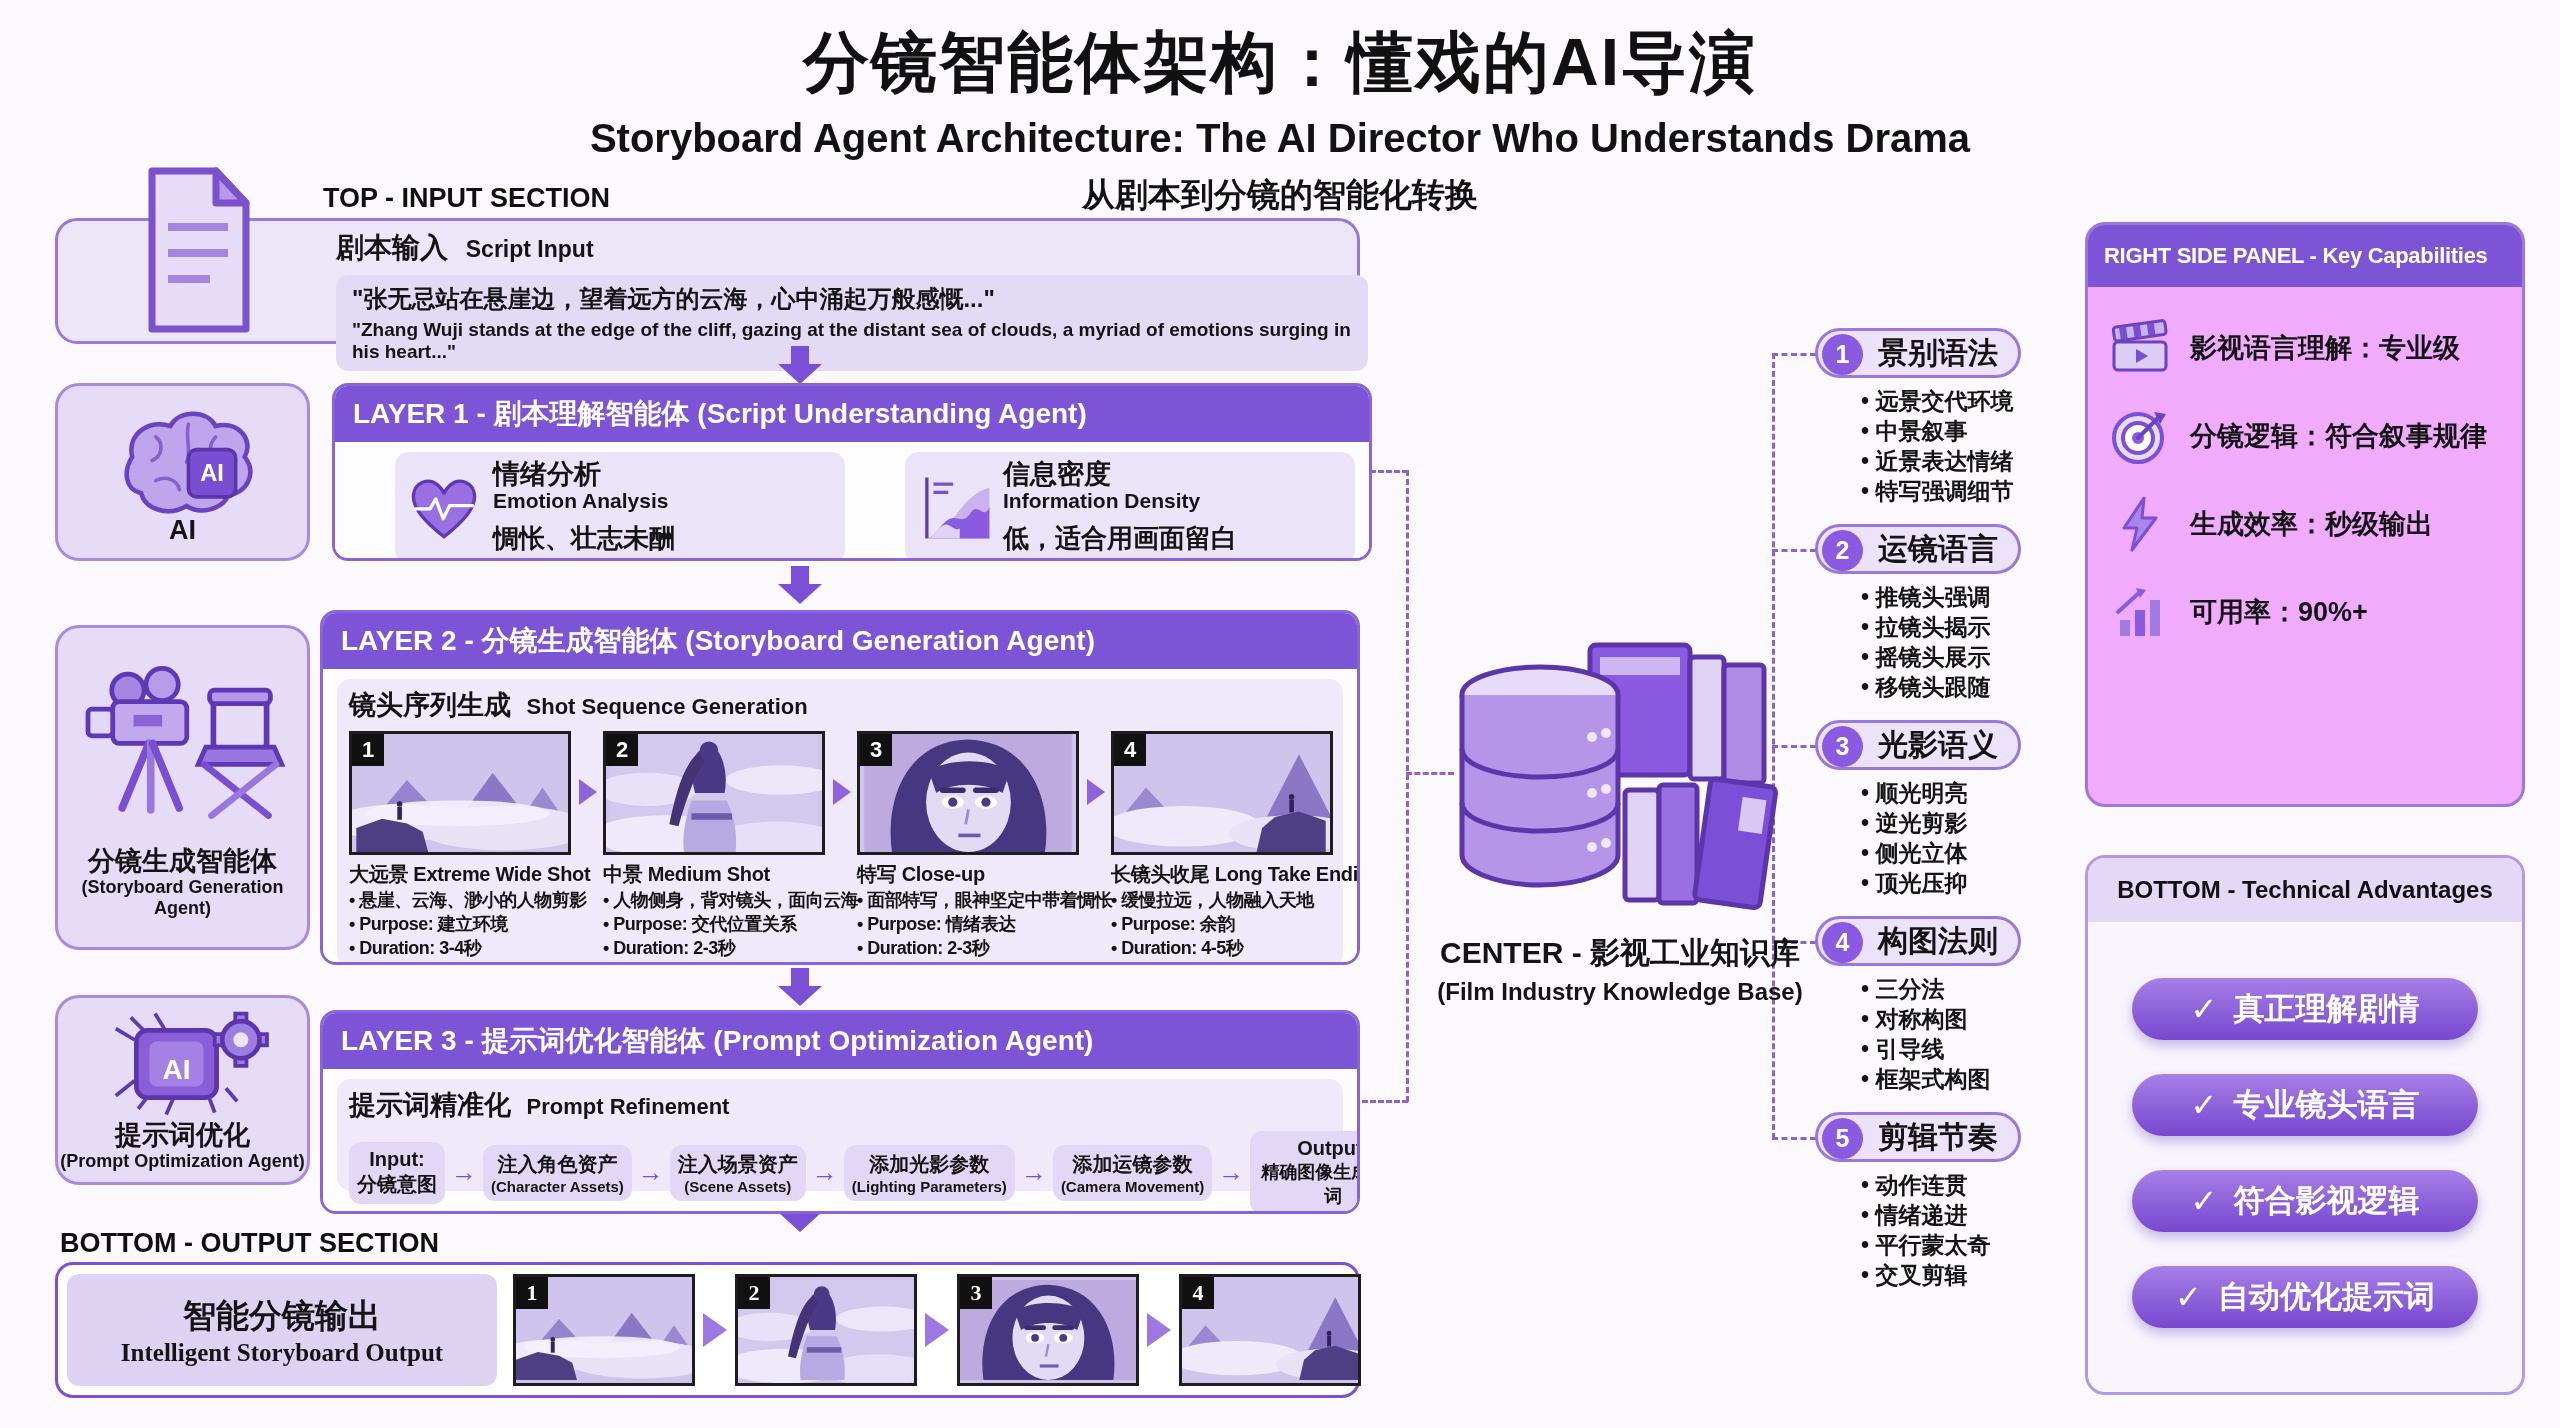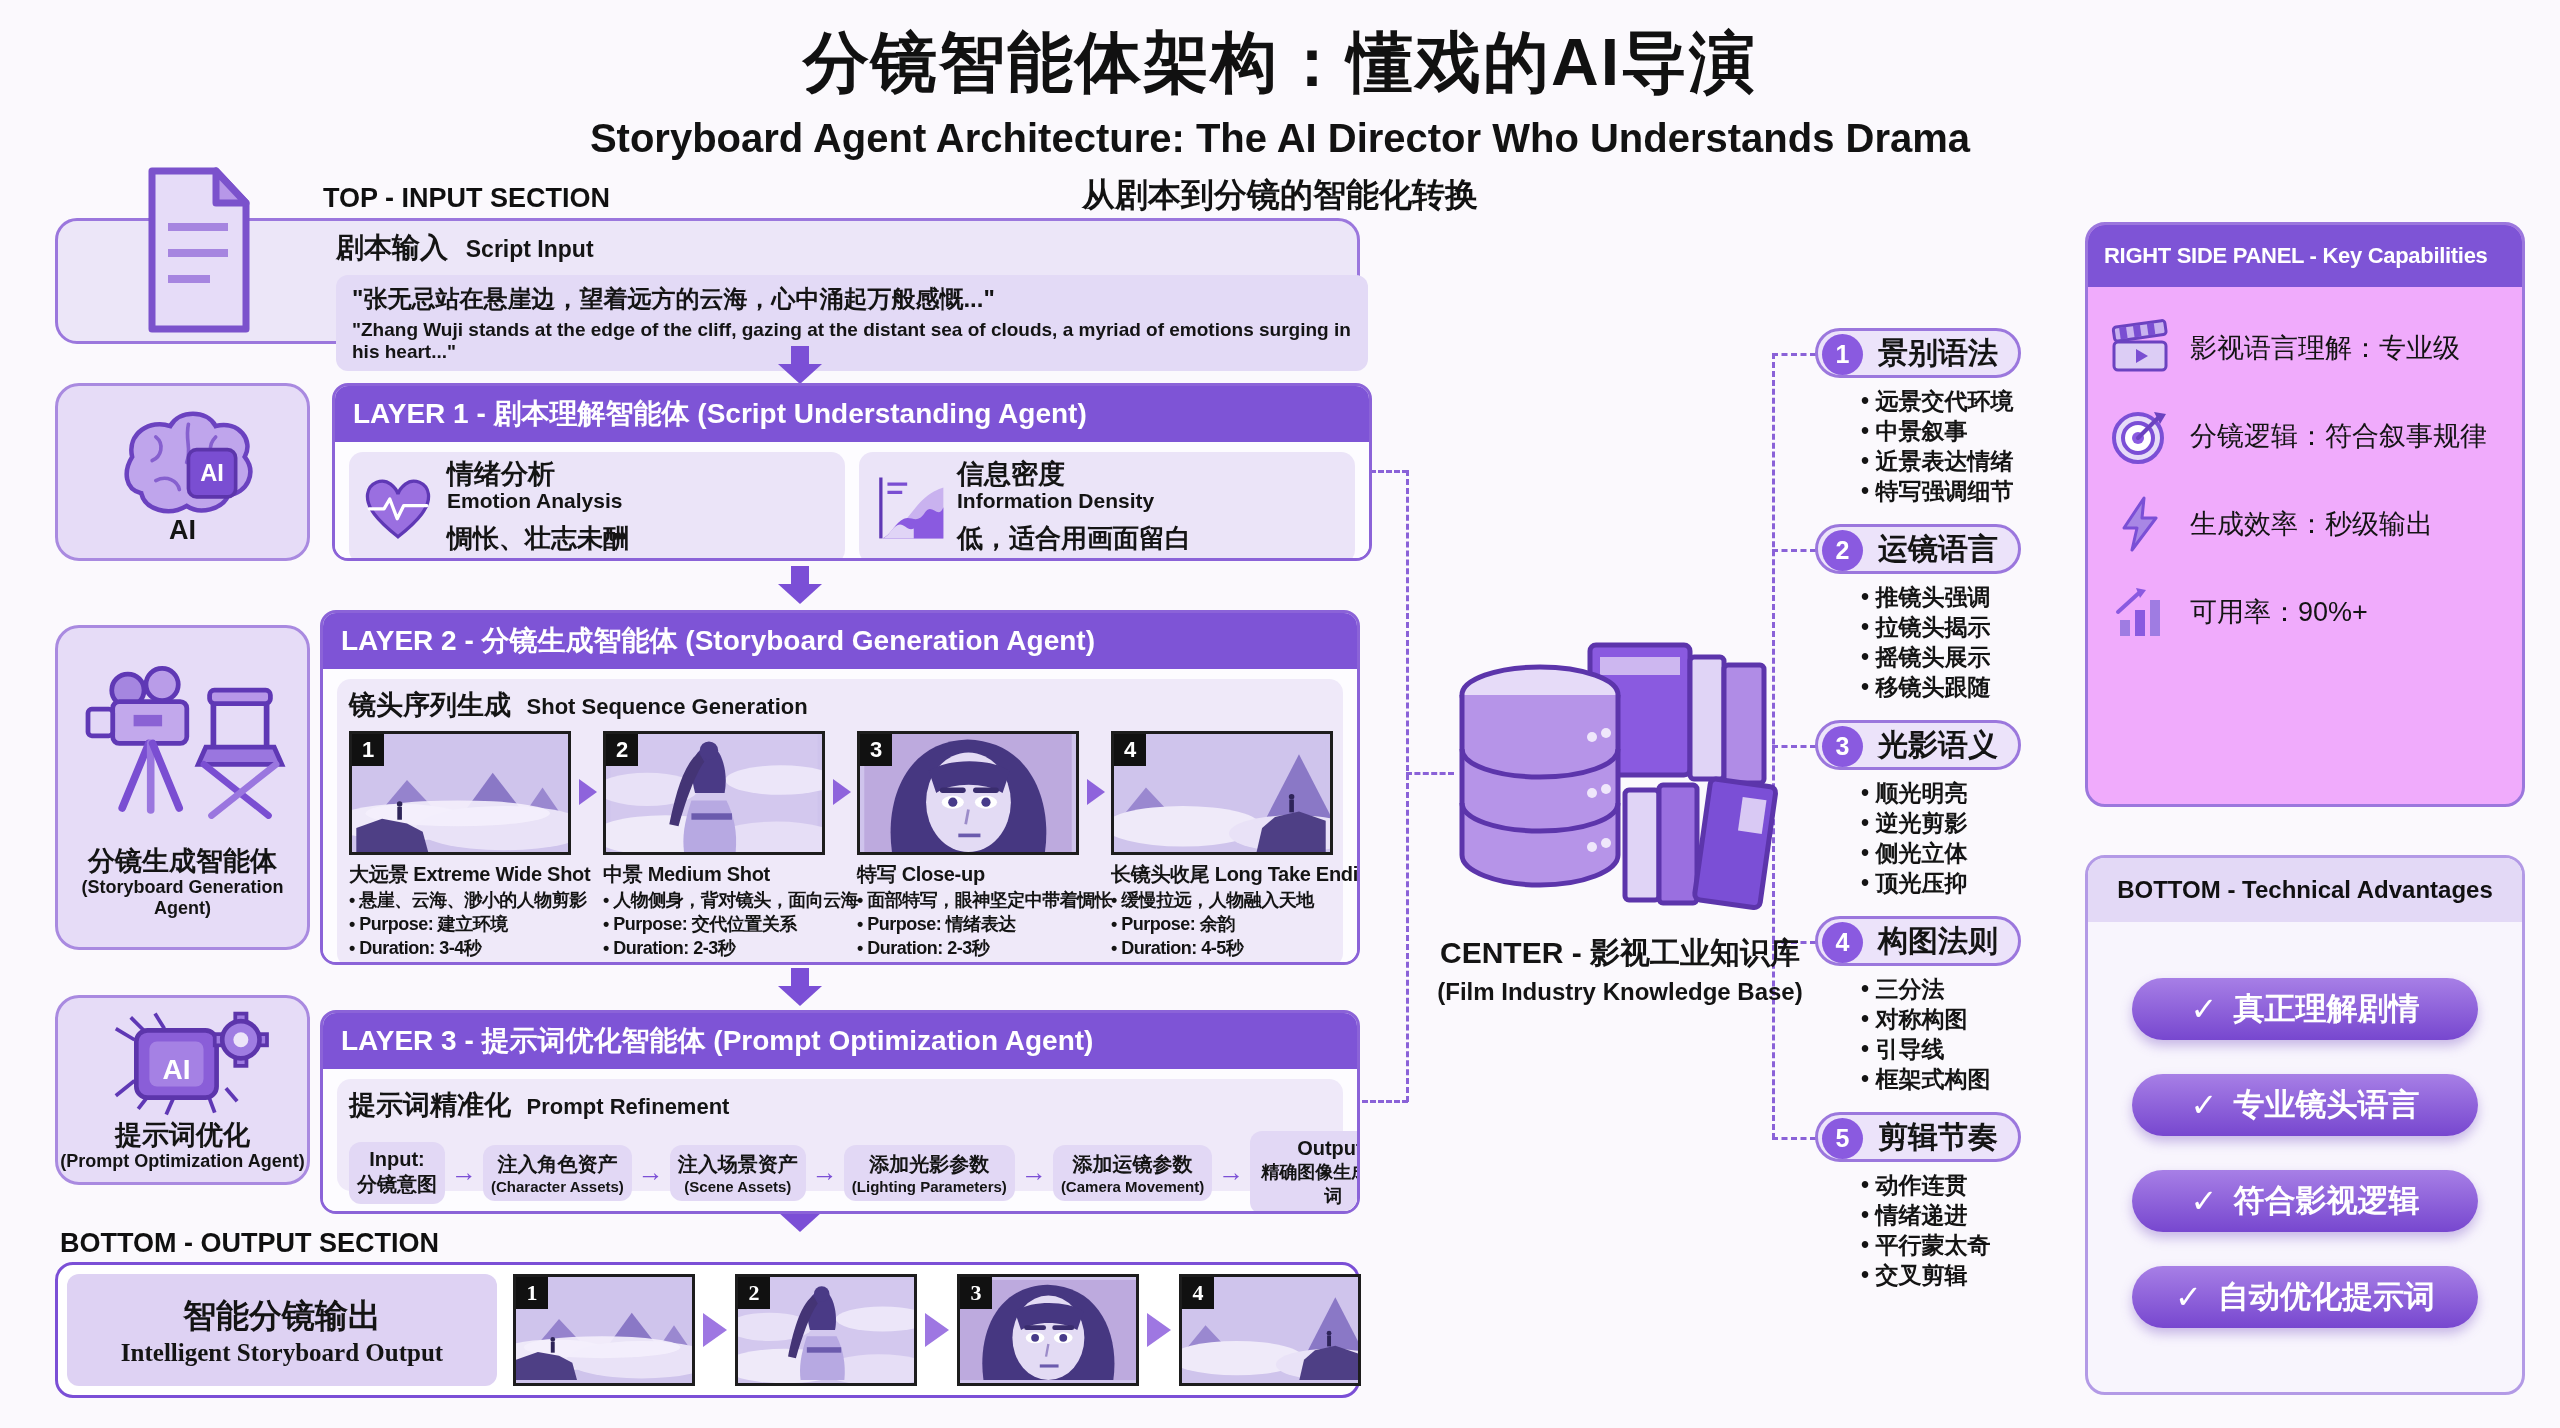--- a/index.html
+++ b/index.html
@@ -51,21 +51,21 @@
   .agent-label{font-size:27px;font-weight:900;line-height:1.15;}
   .agent-sub{font-size:18px;font-weight:800;}
 
   
   .p1{left:332px;top:383px;width:1040px;height:178px;}
   .p2{left:320px;top:610px;width:1040px;height:355px;}
   .p3{left:320px;top:1010px;width:1040px;height:204px;}
 
   .l1cards{display:flex;gap:14px;height:112px;}
   .l1card{flex:1;background:#ebe4f8;border-radius:14px;display:flex;align-items:center;
-          gap:12px;padding:6px 12px;box-sizing:border-box;}
+          gap:12px;padding:6px 12px;box-sizing:border-box;margin-left:46px;}
   .l1card svg{width:74px;height:88px;flex:0 0 auto;}
   .l1t1{font-size:27px;font-weight:900;line-height:1.1;}
   .l1t2{font-size:21px;font-weight:700;}
   .l1t3{font-size:26px;font-weight:700;margin-top:8px;white-space:nowrap;}
 
   .inner-lav{background:#efe9f9;border-radius:14px;padding:8px 12px;box-sizing:border-box;}
   .sub-head{font-size:27px;font-weight:900;}
   .sub-head .en{font-size:22px;margin-left:8px;}
 
   .shots-row{display:flex;align-items:flex-start;margin-top:8px;}
@@ -126,21 +126,21 @@
                white-space:nowrap;}
 
   
   .side-panel{position:absolute;left:2085px;top:222px;width:440px;height:585px;background:#f0abfc;
               border:3px solid #9b77dd;border-radius:20px;box-sizing:border-box;overflow:hidden;}
   .side-header{background:#7e54d6;color:#fff;font-size:22px;font-weight:800;letter-spacing:-0.3px;
                padding:18px 16px;white-space:nowrap;}
   .side-items{padding:30px 22px 0;}
   .side-row{display:flex;align-items:center;gap:20px;margin-bottom:26px;height:62px;}
   .side-row svg{width:60px;height:60px;flex:0 0 auto;}
-  .side-text{font-size:27px;font-weight:400;white-space:nowrap;}
+  .side-text{font-size:27px;font-weight:700;white-space:nowrap;}
 
   
   .adv-panel{position:absolute;left:2085px;top:855px;width:440px;height:540px;background:#f8f5fd;
              border:3px solid #b39ae6;border-radius:20px;box-sizing:border-box;overflow:hidden;}
   .adv-header{background:#e3d9f6;color:#111;font-size:24px;font-weight:900;text-align:center;
               padding:18px 10px;white-space:nowrap;}
   .adv-items{padding:56px 44px 0;}
   .adv-pill{height:62px;border-radius:31px;background:linear-gradient(180deg,#a77fe6,#7747cf);
             box-shadow:0 6px 12px rgba(110,70,190,.35);color:#fff;display:flex;align-items:center;
             justify-content:center;gap:16px;font-size:31px;font-weight:900;margin-bottom:34px;}

